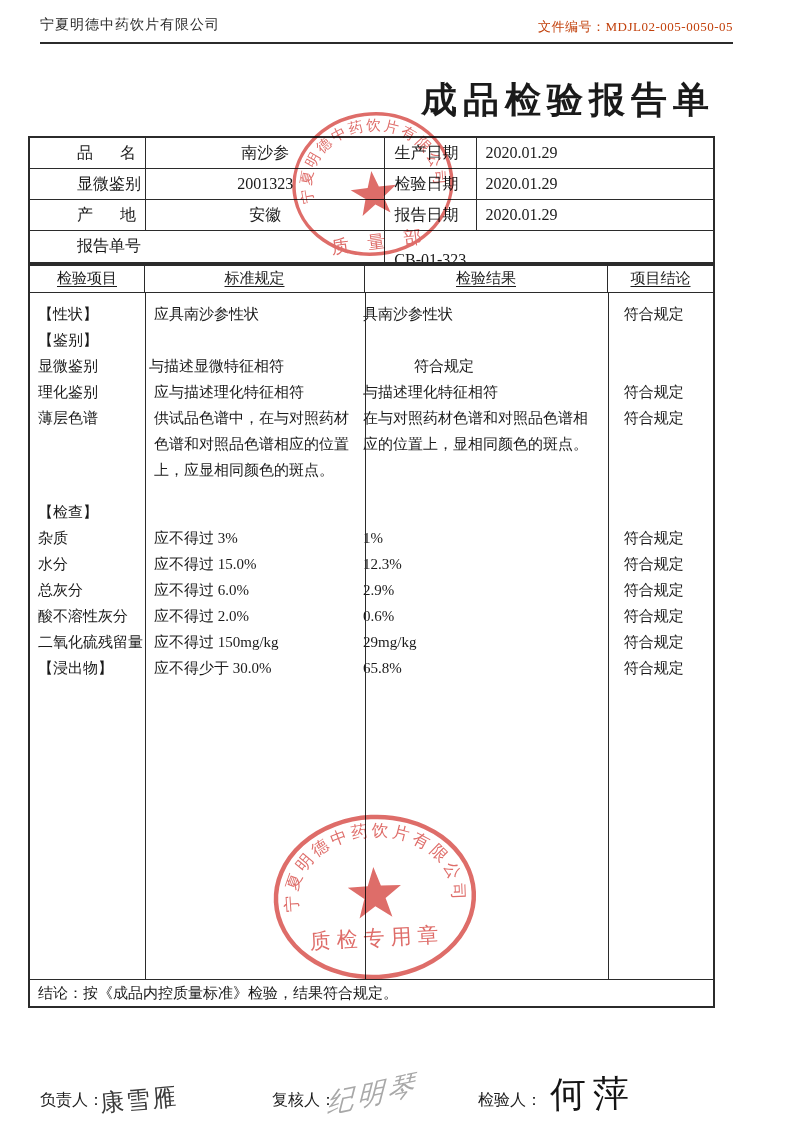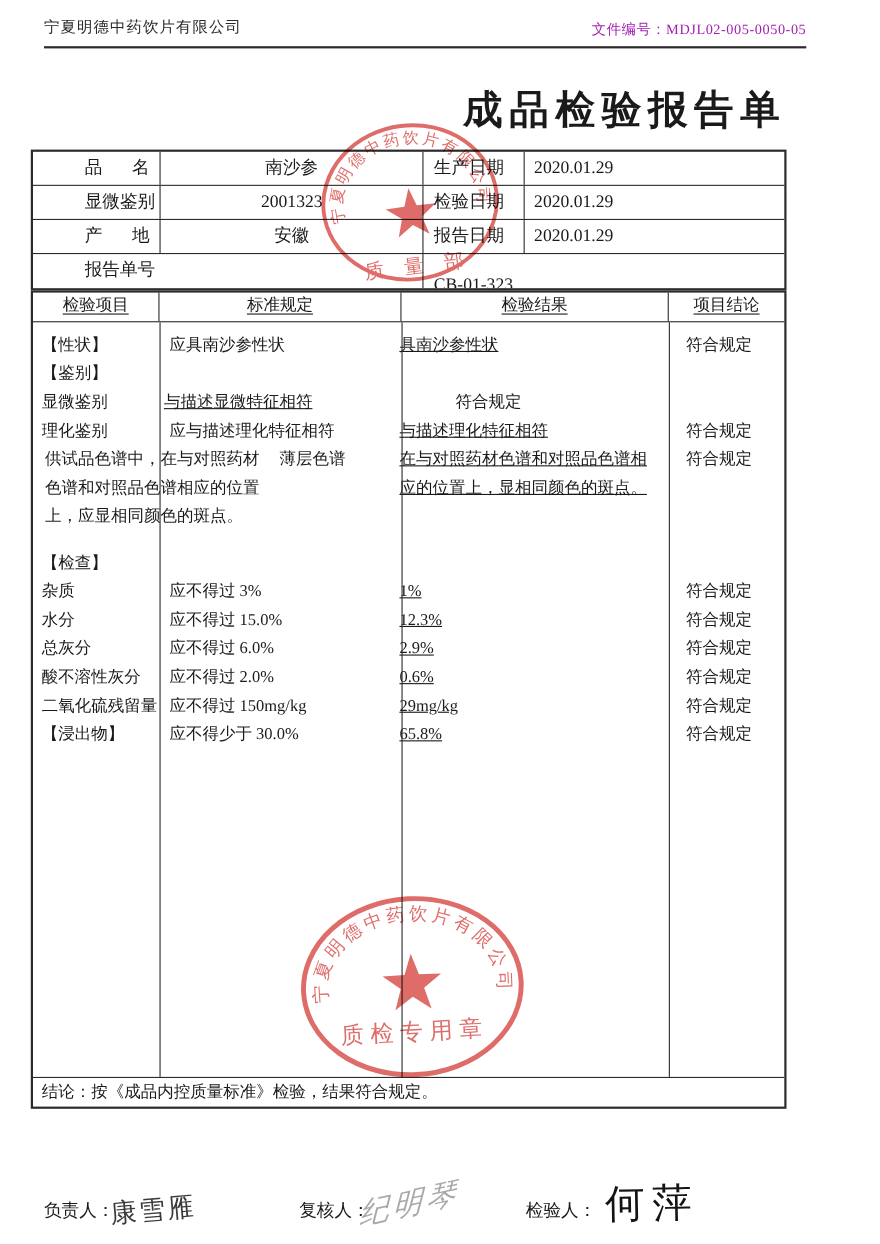--- a/index.html
+++ b/index.html
@@ -1,21 +1,21 @@
 <!DOCTYPE html>
 <html><head>
 <meta charset="utf-8">
 <style>
   html,body{margin:0;padding:0;background:#ffffff;}
   .page{position:relative;width:800px;height:1131px;background:#fff;overflow:hidden;
         font-family:"Liberation Serif","DejaVu Serif",serif;color:#1a1a1a;}
 
   
   .hdr-company{position:absolute;left:40px;top:16px;font-size:14px;color:#2a2a2a;letter-spacing:1px;}
-  .hdr-docno{position:absolute;right:67px;top:18px;font-size:13px;color:#a21caf;letter-spacing:.5px;}
+  .hdr-docno{position:absolute;right:67px;top:18px;font-size:13px;color:#c2410c;letter-spacing:.5px;}
   .hdr-rule{position:absolute;left:40px;top:42px;width:693px;height:2px;background:#2b2b2b;}
 
   .title{position:absolute;left:28px;top:76px;width:687px;text-align:right;
          font-size:36px;font-weight:bold;letter-spacing:6px;}
 
   
   .info-table{position:absolute;left:28px;top:136px;width:687px;box-sizing:border-box;
               border:2px solid #2b2b2b;background:transparent;}
   .info-row{display:flex;height:31px;border-bottom:1px solid #2b2b2b;box-sizing:border-box;padding-left:38px;}
   .info-row:last-child{border-bottom:none;}
@@ -35,21 +35,21 @@
   .hc span{text-decoration:underline;text-underline-offset:3px;}
   .hc1{width:115px;}.hc2{width:220px;}.hc3{width:243px;}.hc4{width:105px;border-right:none;}
   .insp-body{position:relative;height:686px;box-sizing:border-box;padding-top:8px;font-size:15px;}
   .vline{position:absolute;top:0;bottom:0;width:1px;background:#2b2b2b;}
   .vl1{left:115px;}.vl2{left:335px;}.vl3{left:578px;}
   .b-row{display:flex;line-height:26px;}
   .b-row.spacer{height:16px;line-height:16px;}
   .bc{box-sizing:border-box;}
   .bc.i{width:115px;padding-left:8px;}
   .bc.s{width:220px;padding-left:11px;padding-right:3px;}
-  .bc.r{width:243px;padding-left:4px;padding-right:4px;text-decoration:underline;}
+  .bc.r{width:243px;padding-left:4px;padding-right:4px;}
   .bc.c{width:105px;padding-left:14px;margin-left:12px;}
   .concl{height:27px;border-top:1px solid #2b2b2b;box-sizing:border-box;font-size:15px;line-height:26px;padding-left:8px;}
 
   
   .footer{position:absolute;left:28px;top:1076px;width:744px;height:80px;}
   .f-label{position:absolute;font-size:16px;}
   .fl-resp{left:12px;top:14px;}
   .fl-review{left:244px;top:14px;}
   .fl-insp{left:450px;top:14px;}
   .sig{position:absolute;white-space:nowrap;}
@@ -127,22 +127,22 @@
           <div class="bc r">与描述显微特征相符</div>
           <div class="bc c">符合规定</div>
         </div>
         <div class="b-row">
           <div class="bc i">理化鉴别</div>
           <div class="bc s">应与描述理化特征相符</div>
           <div class="bc r">与描述理化特征相符</div>
           <div class="bc c">符合规定</div>
         </div>
         <div class="b-row">
+          <div class="bc i">薄层色谱</div>
           <div class="bc s">供试品色谱中，在与对照药材色谱和对照品色谱相应的位置上，应显相同颜色的斑点。</div>
-          <div class="bc i">薄层色谱</div>
           <div class="bc r">在与对照药材色谱和对照品色谱相应的位置上，显相同颜色的斑点。</div>
           <div class="bc c">符合规定</div>
         </div>
         <div class="b-row spacer">
           <div class="bc i"></div>
           <div class="bc s"></div>
           <div class="bc r"></div>
           <div class="bc c"></div>
         </div>
         <div class="b-row">

